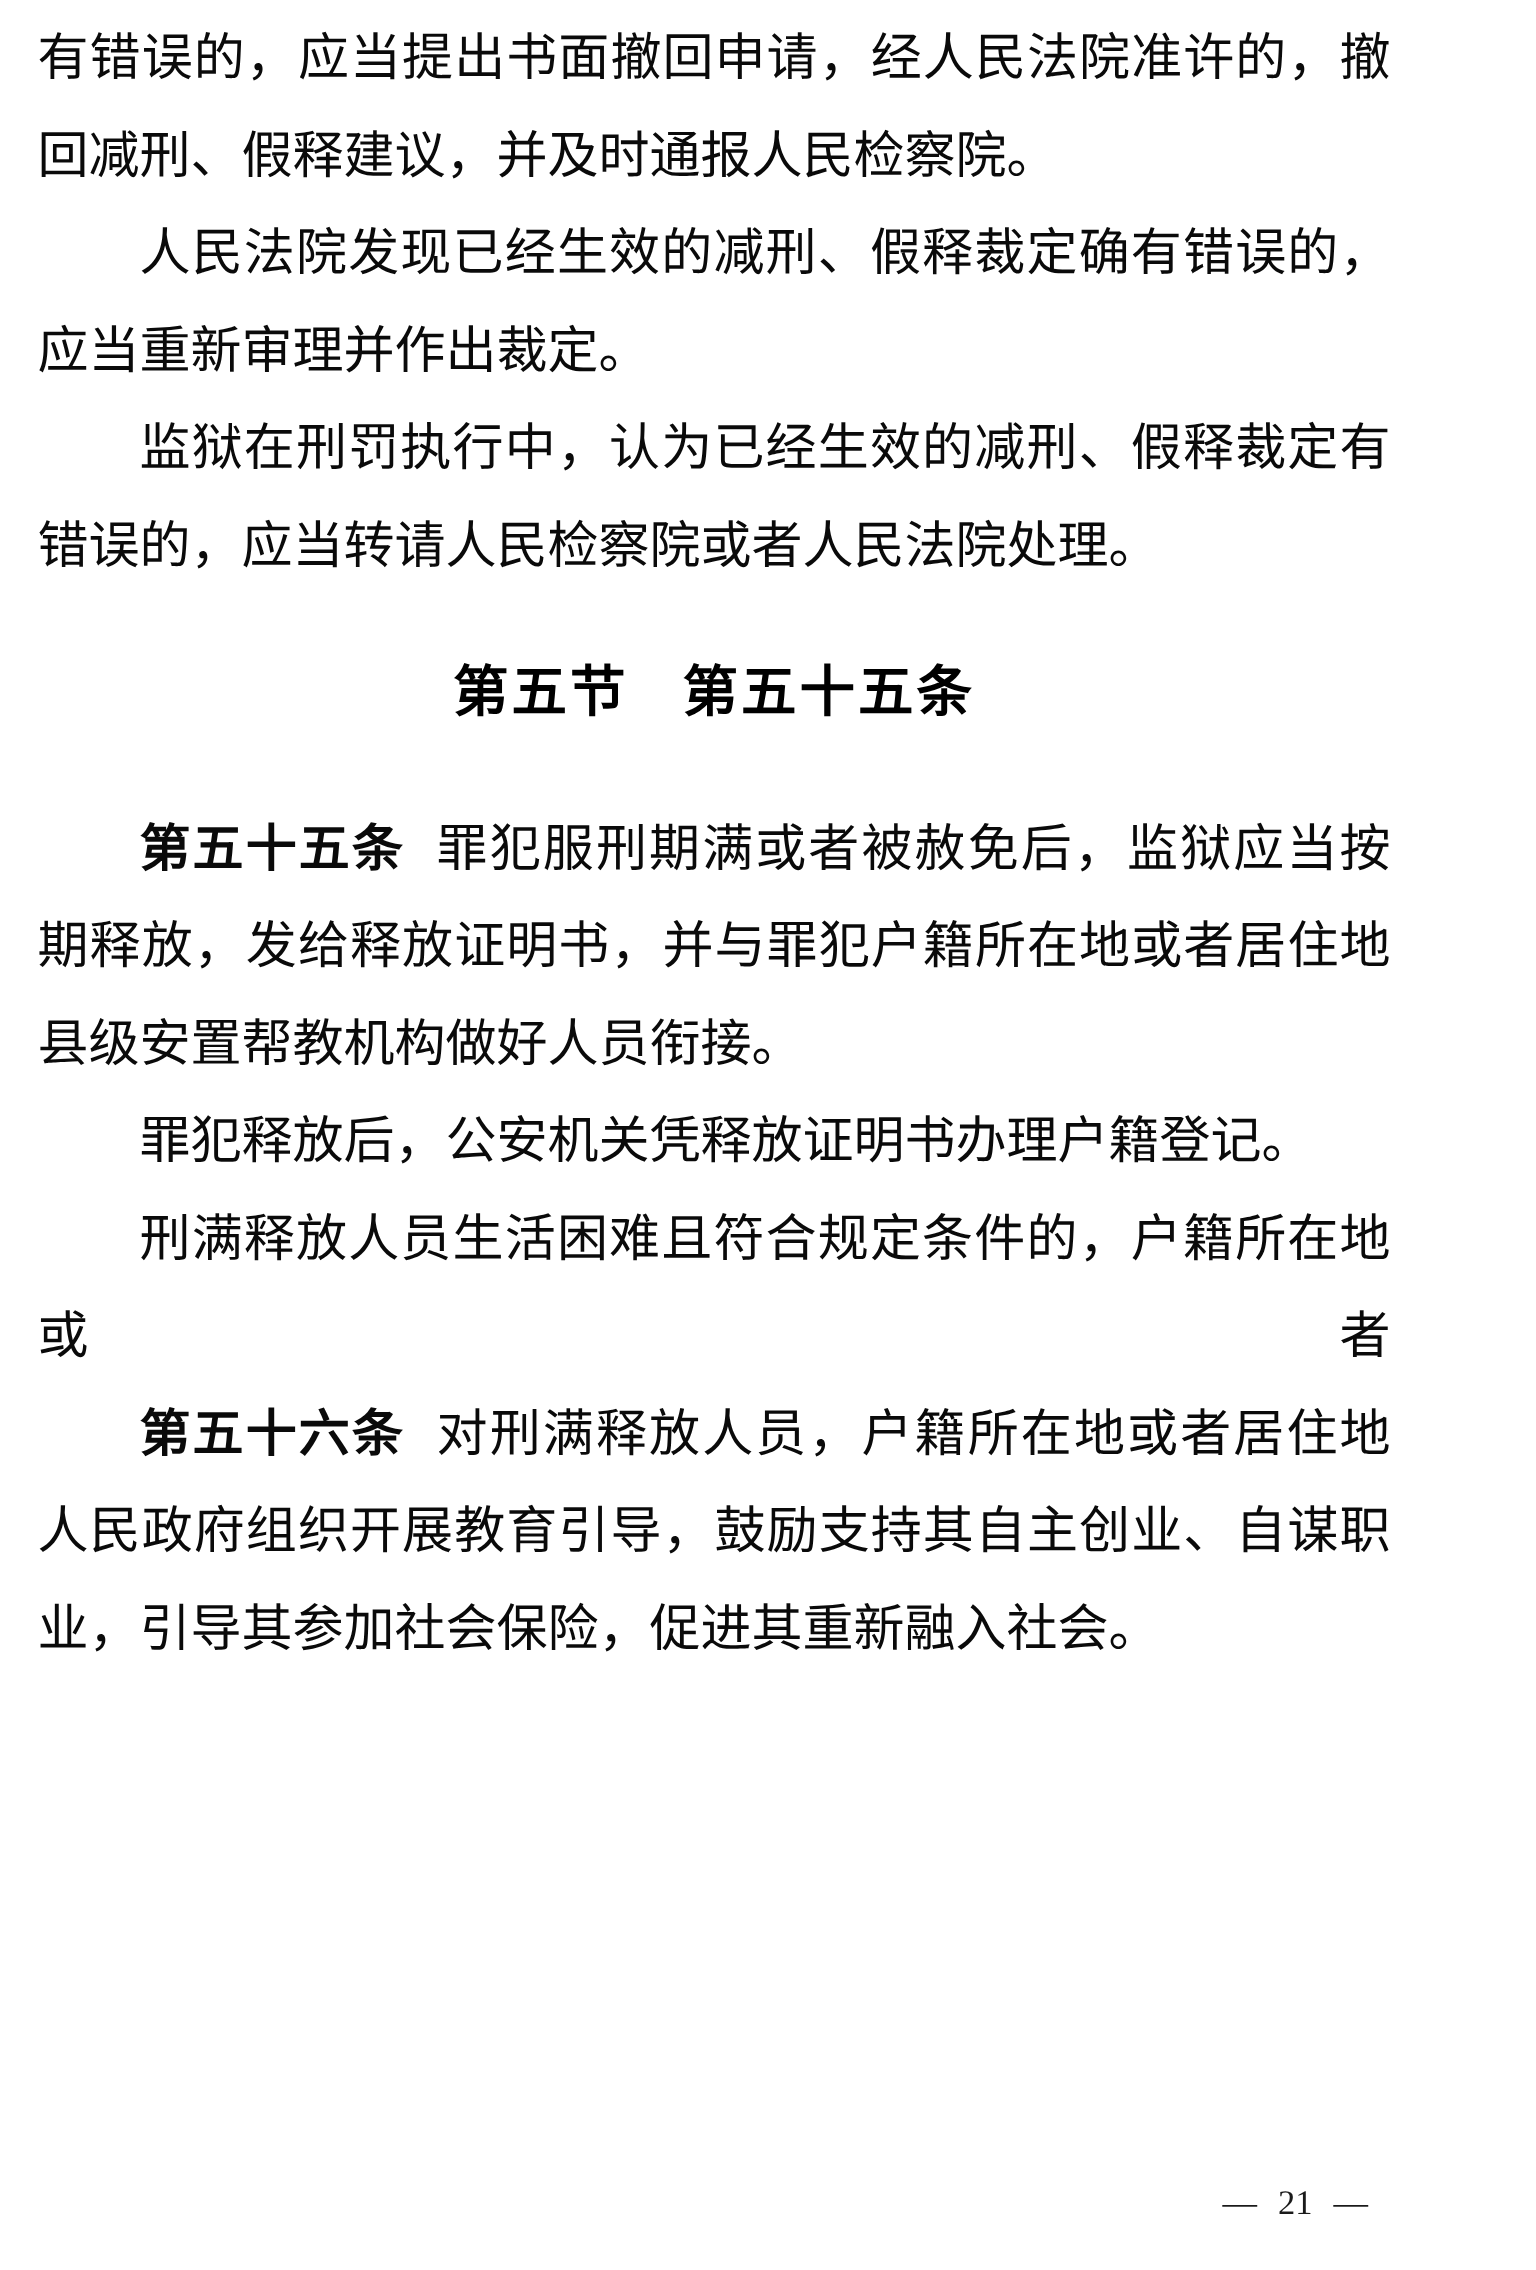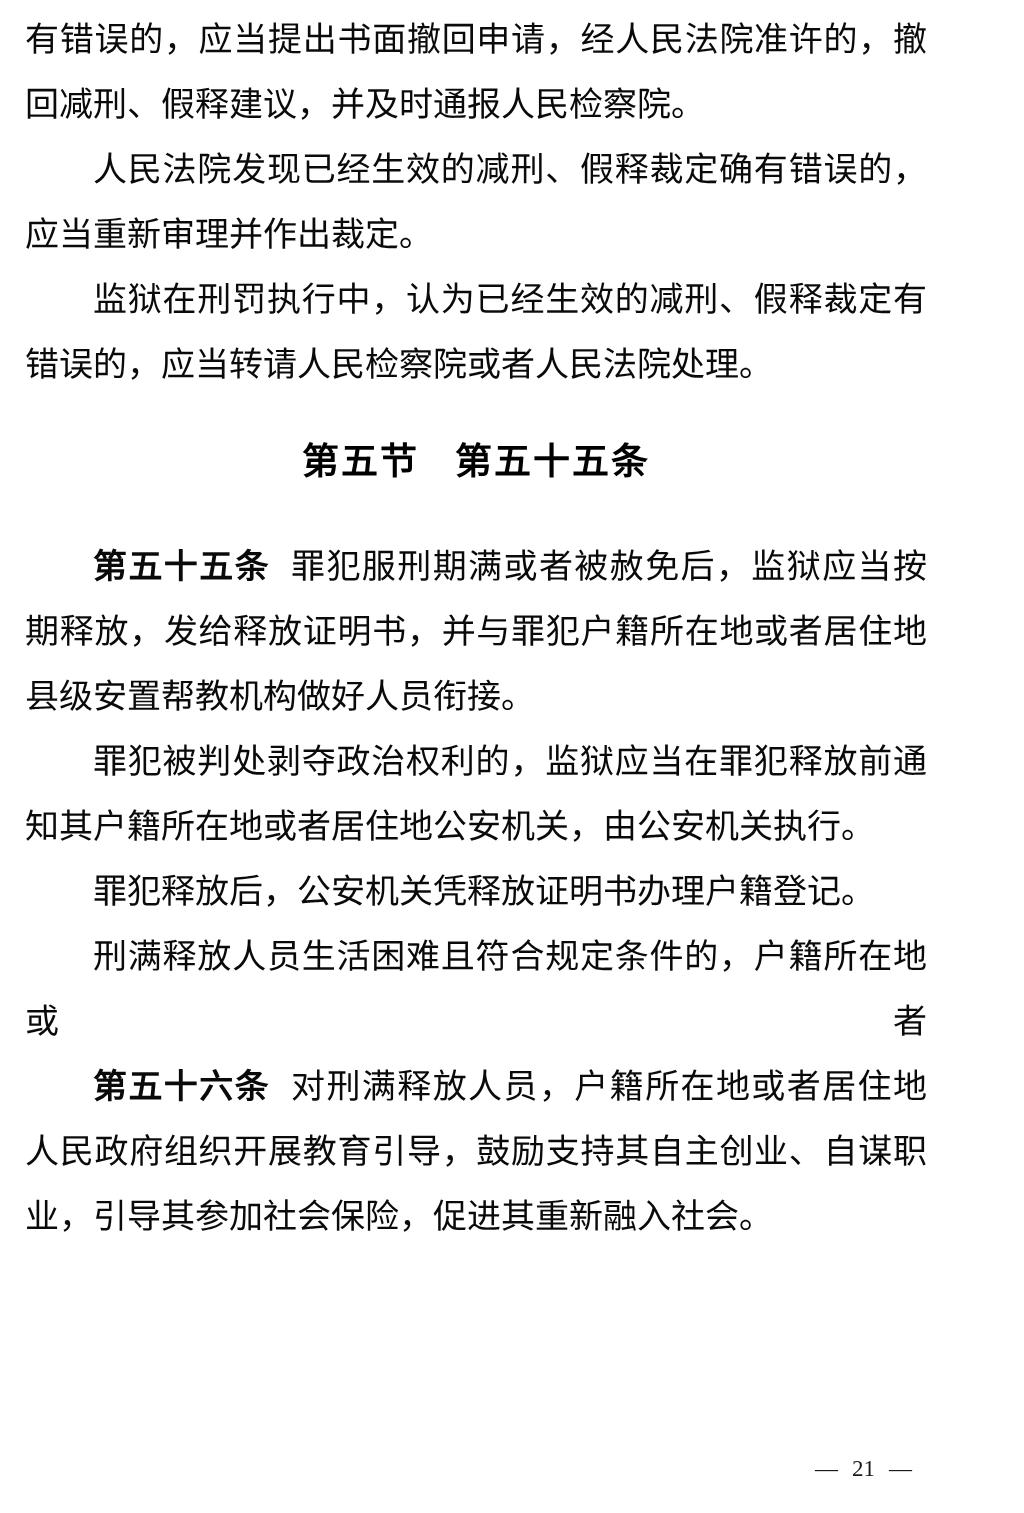--- a/index.html
+++ b/index.html
@@ -82,21 +82,20 @@
   <p class="para indent">监狱在刑罚执行中，认为已经生效的减刑、假释裁定有错误的，应当转请人民检察院或者人民法院处理。</p>
 
   <h2 class="heading">
     <span>第五节</span><span class="hgap"></span><span>第五十五条</span>
   </h2>
 
   <p class="para indent">
     <span class="term">第五十五条</span><span>罪犯服刑期满或者被赦免后，监狱应当按期释放，发给释放证明书，并与罪犯户籍所在地或者居住地县级安置帮教机构做好人员衔接。</span>
   </p>
 
-  <p class="para indent">罪犯被判处剥夺政治权利的，监狱应当在罪犯释放前通知其户籍所在地或者居住地公安机关，由公安机关执行。</p>
 
   <p class="para indent">罪犯释放后，公安机关凭释放证明书办理户籍登记。</p>
 
   <p class="para indent truncated">刑满释放人员生活困难且符合规定条件的，户籍所在地或者</p>
 
   <p class="para indent">
     <span class="term">第五十六条</span><span>对刑满释放人员，户籍所在地或者居住地人民政府组织开展教育引导，鼓励支持其自主创业、自谋职业，引导其参加社会保险，促进其重新融入社会。</span>
   </p>
 
   <div class="footer">

